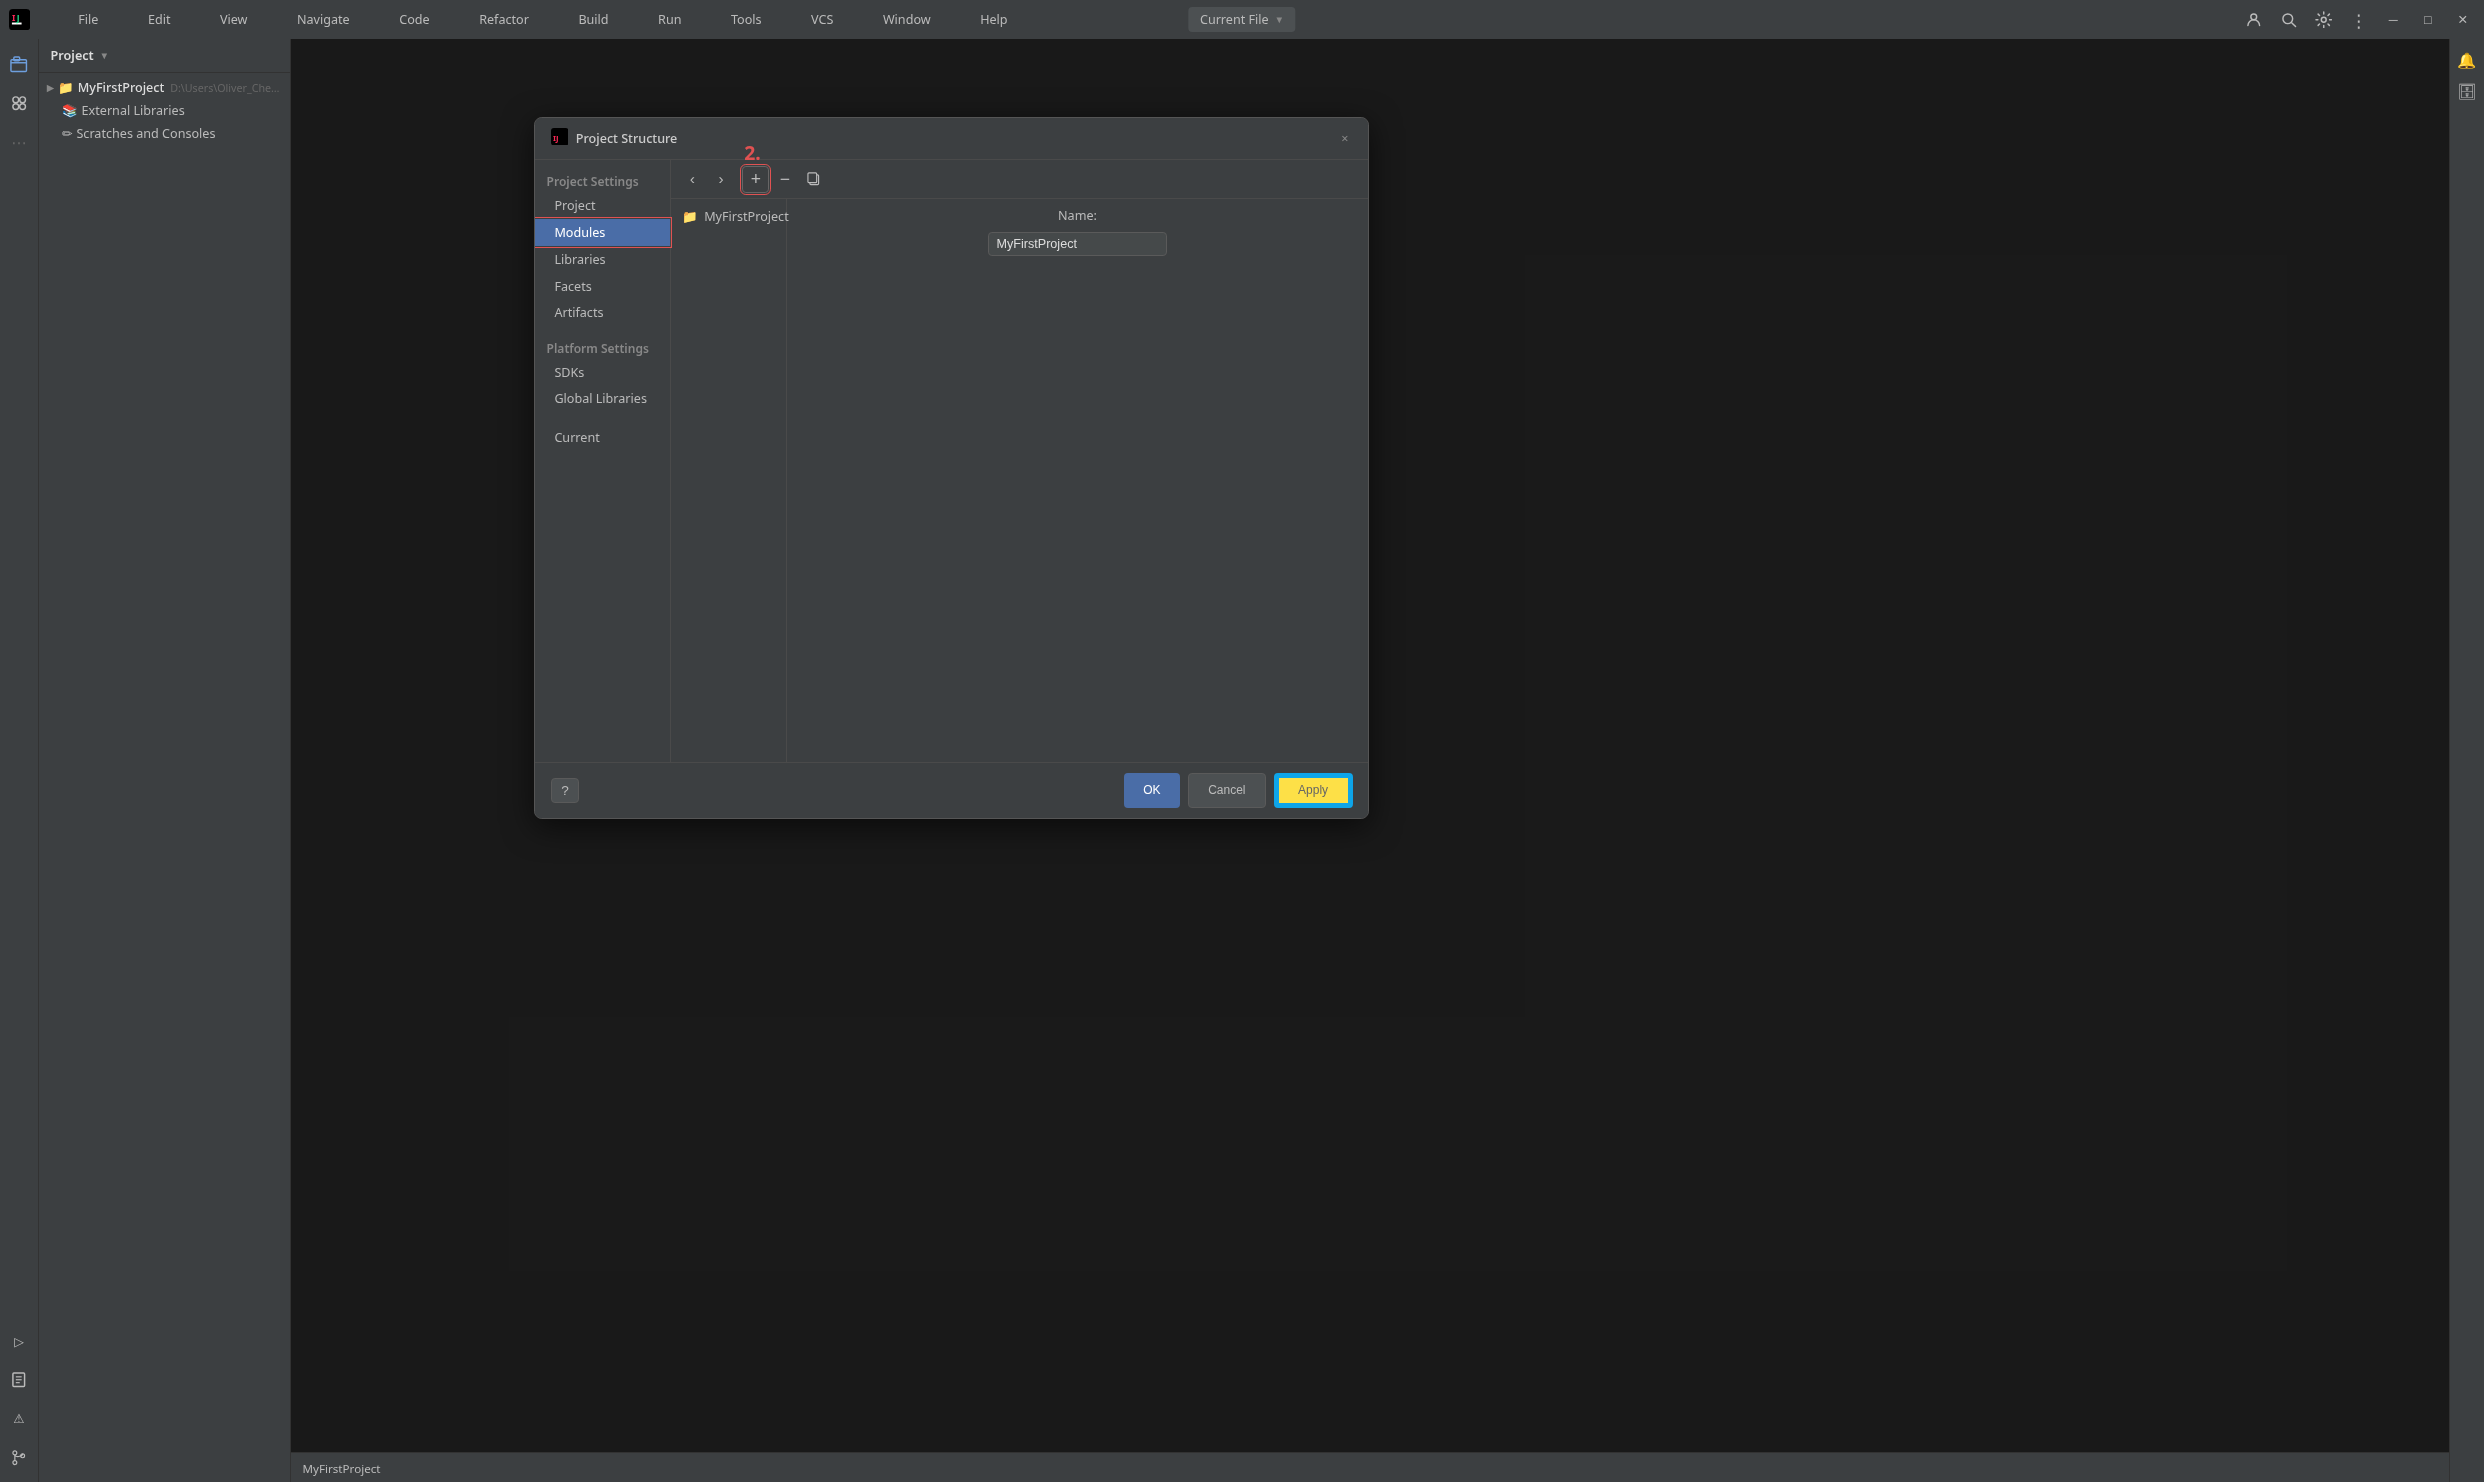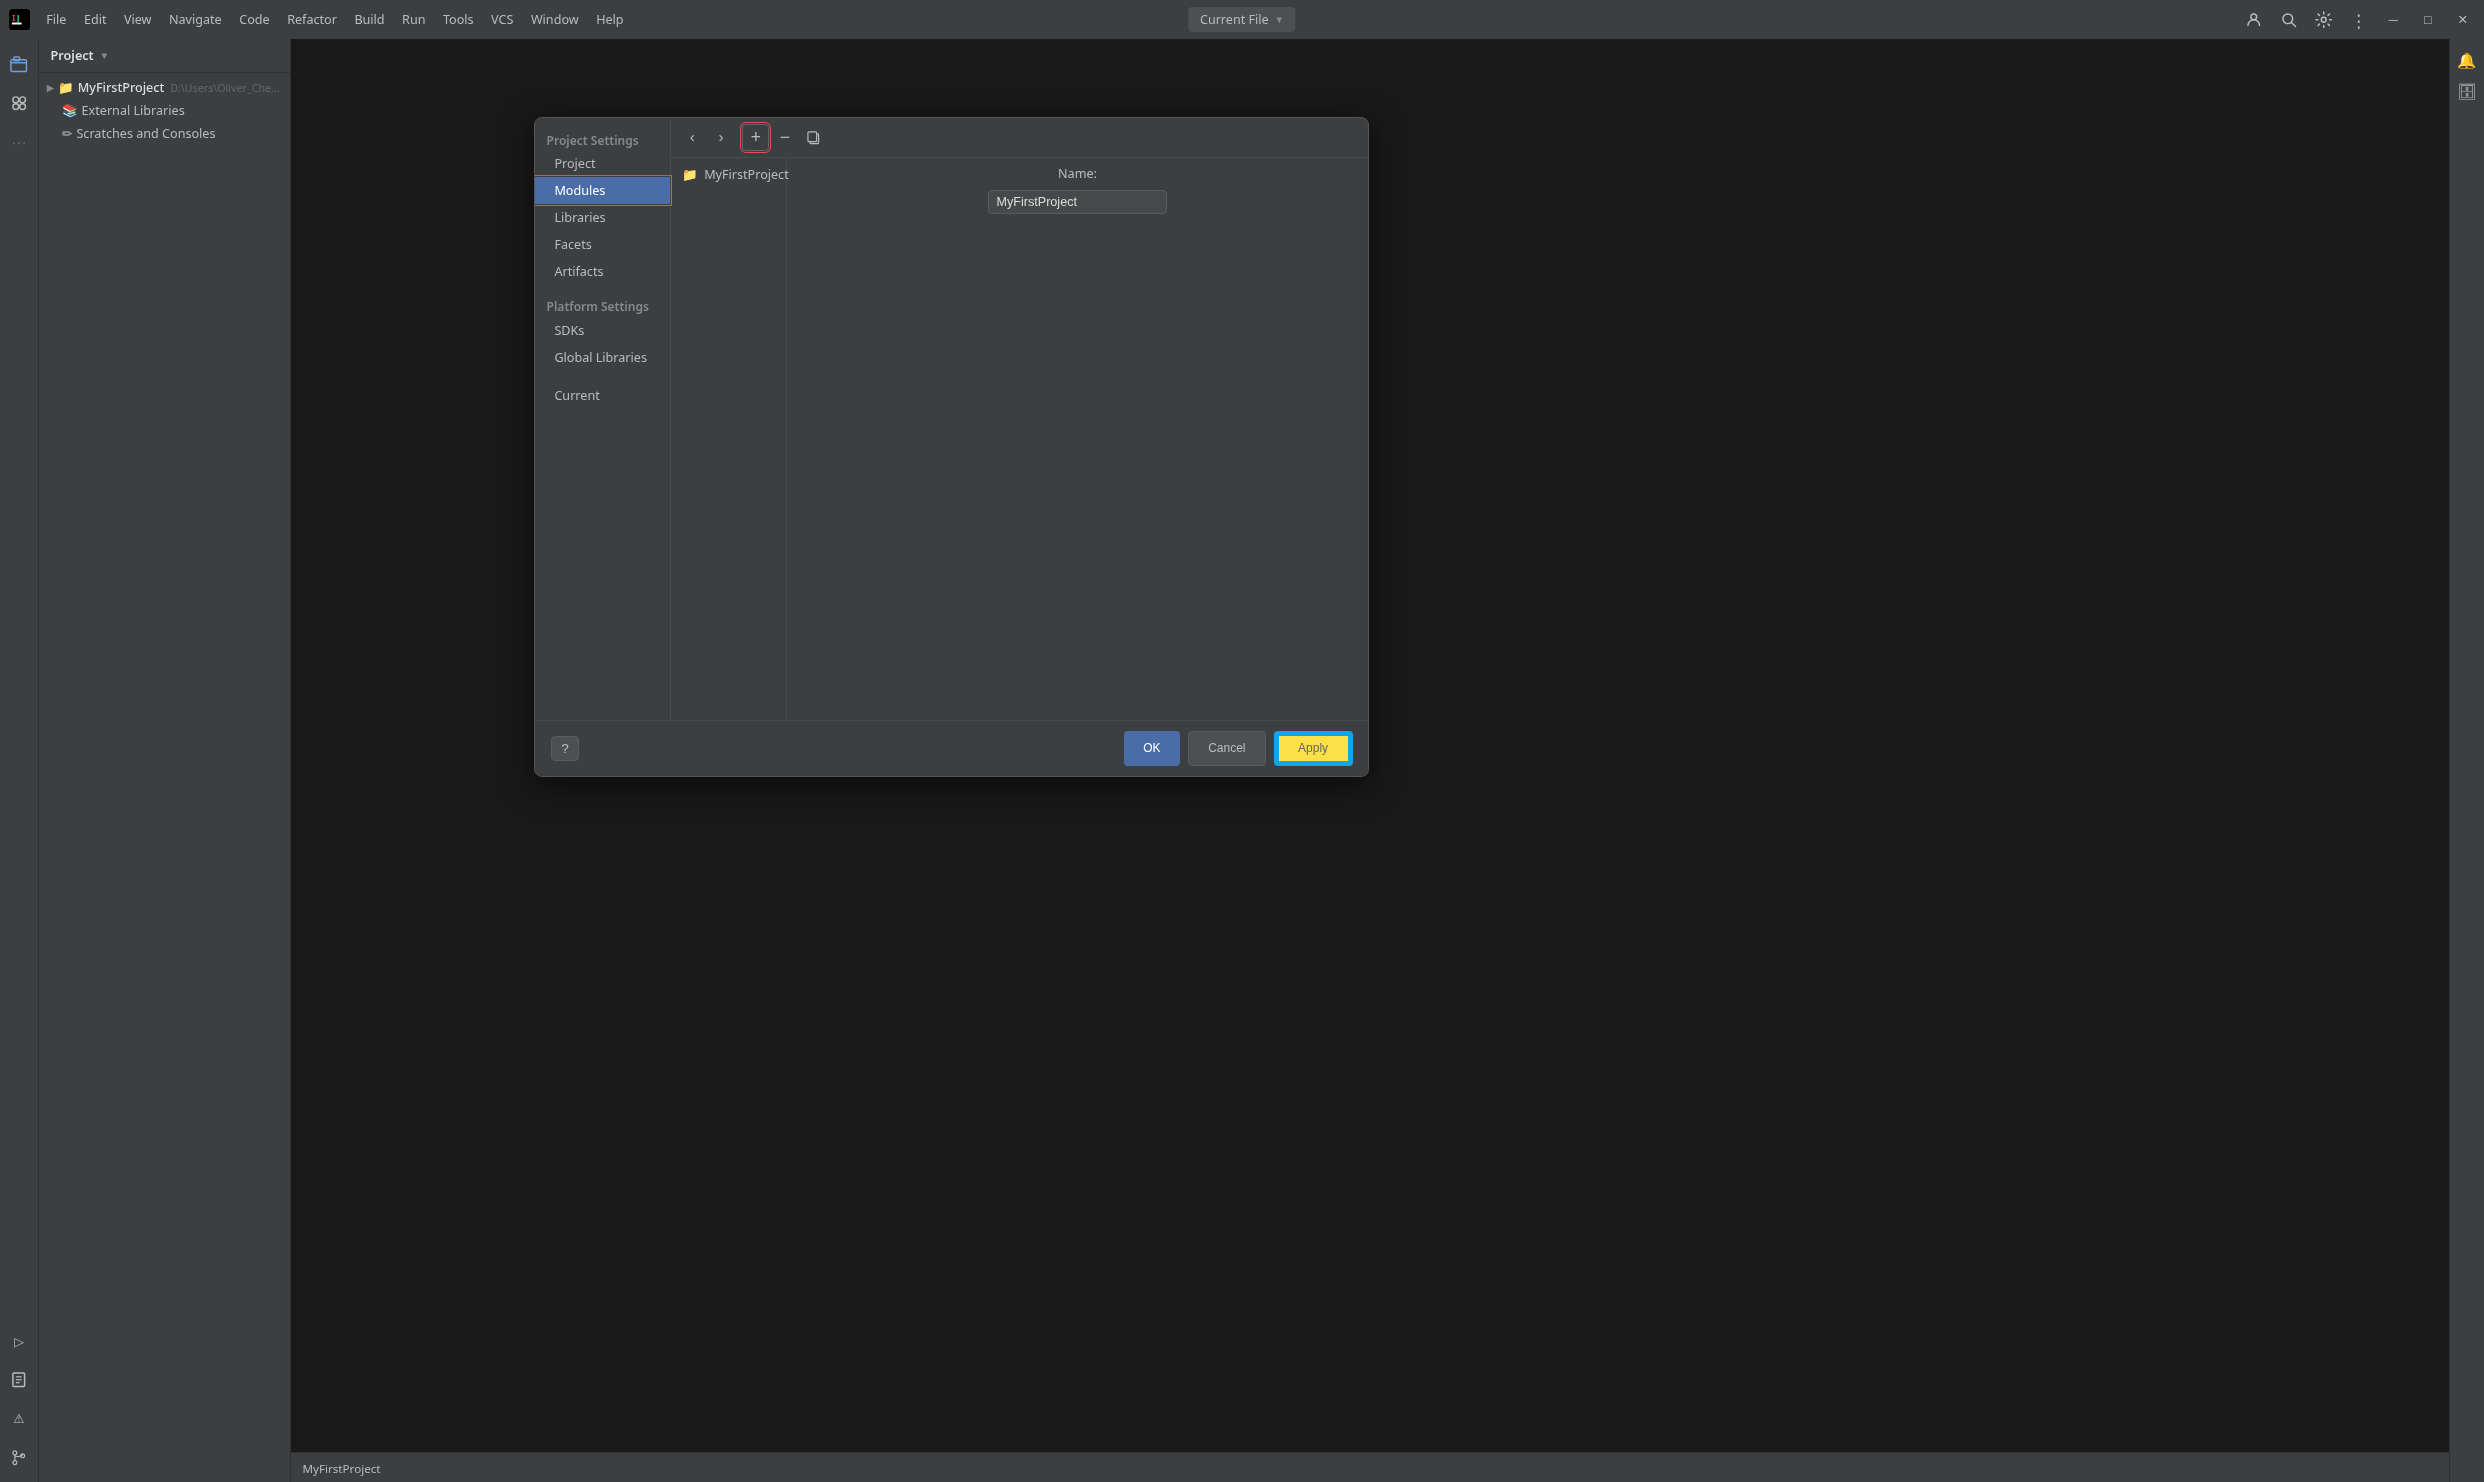--- a/index.html
+++ b/index.html
@@ -30,20 +30,21 @@
       margin-right: 5.8px;
       display: flex;
       align-items: center;
       justify-content: center;
     }
     .menu-item {
       padding: 3.9px 7.8px;
       color: #bbb;
       cursor: pointer;
       border-radius: 2.9px;
+      margin-left: 32px;
     }
     .menu-center {
       position: absolute;
       left: 50%;
       transform: translateX(-50%);
       display: flex;
       align-items: center;
       gap: 5.8px;
     }
     .run-config {
@@ -491,20 +492,30 @@
         <span>Scratches and Consoles</span>
       </div>
     </div>
   </div>
 
   <div class="content-area">
 
     <div class="modal-overlay">
       <div class="dialog">
 
+        <div class="dialog-title-bar">
+          <span style="margin-right:7.8px;">
+            <svg width="17.5" height="17.5" viewBox="0 0 18 18" style="font-size:13px">
+              <rect width="18" height="18" rx="3" fill="#000"></rect>
+              <text x="2" y="13" font-size="8" fill="#fe2857" font-weight="bold">IJ</text>
+            </svg>
+          </span>
+          <span class="dialog-title">Project Structure</span>
+          <div class="dialog-close">×</div>
+        </div>
 
         <div class="dialog-body">
 
           <div class="dialog-nav">
 
             <div style="position:relative;">
               
             </div>
 
             <div class="nav-section-label">Project Settings</div>

